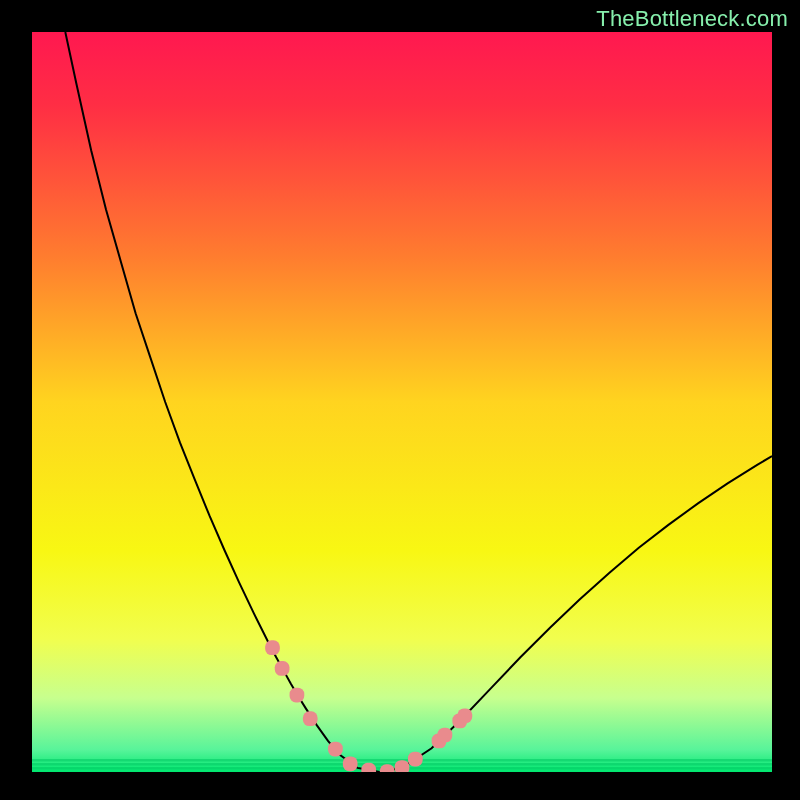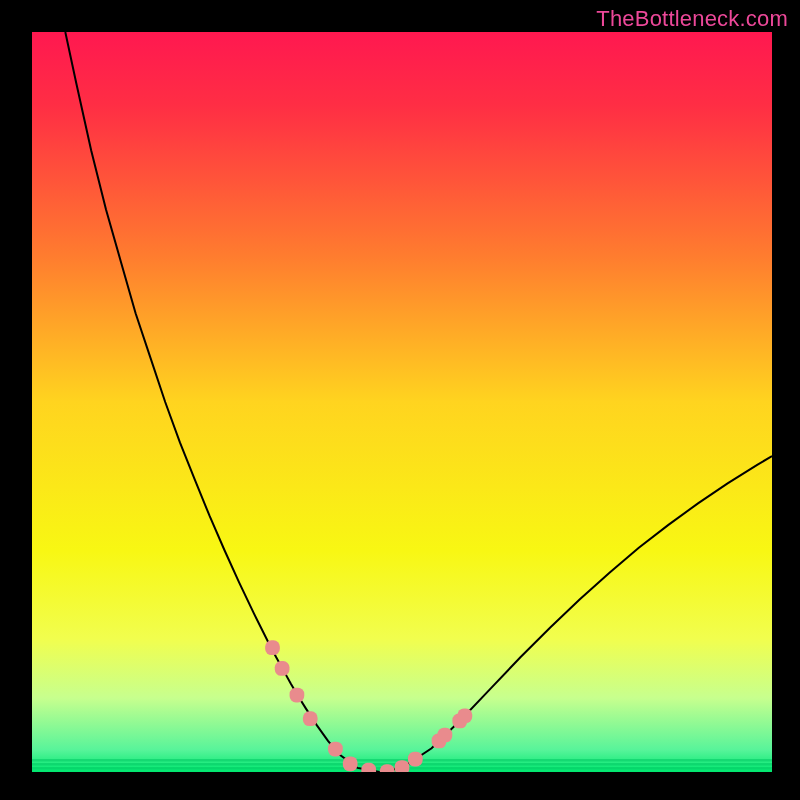--- a/index.html
+++ b/index.html
@@ -8,21 +8,21 @@
     height: 800px;
     background: #000;
     position: relative;
     overflow: hidden;
     font-family: Arial, Helvetica, sans-serif;
   }
   .watermark {
     position: absolute;
     top: 6px;
     right: 12px;
-    color: #ec4899;
+    color: #86efac;
     font-size: 22px;
     font-weight: 500;
     z-index: 10;
     letter-spacing: 0.2px;
     text-align: right;
   }
   .plot {
     position: absolute;
     left: 32px;
     top: 32px;

